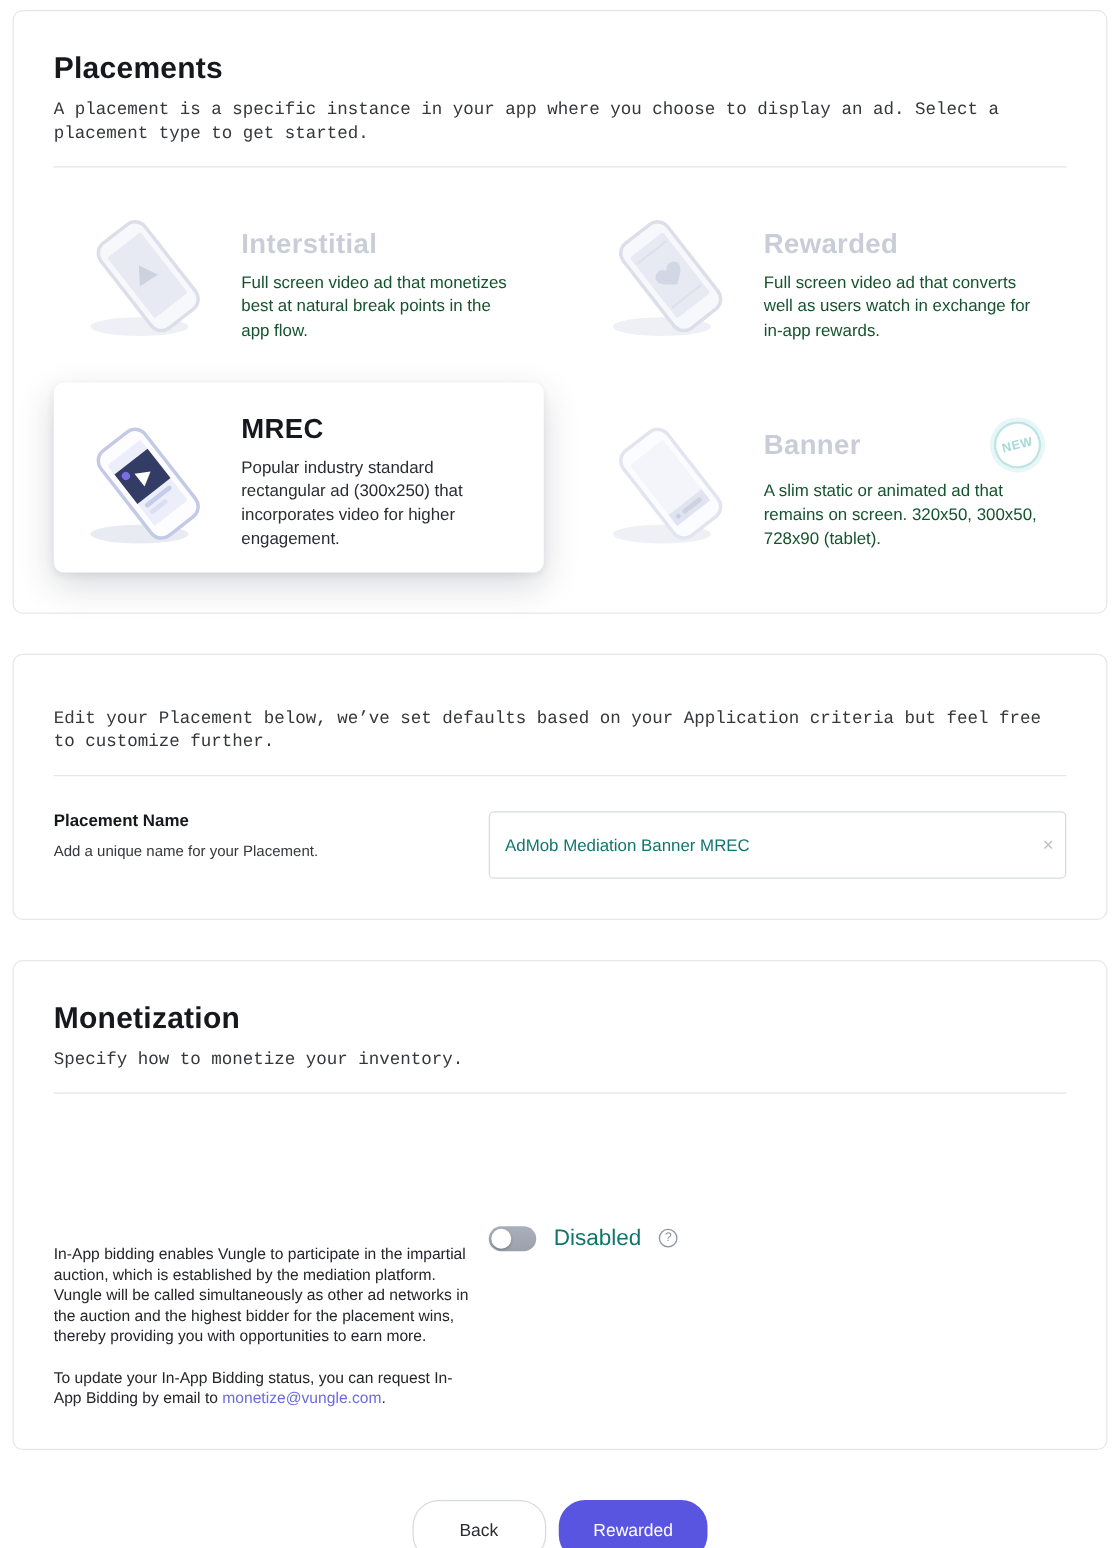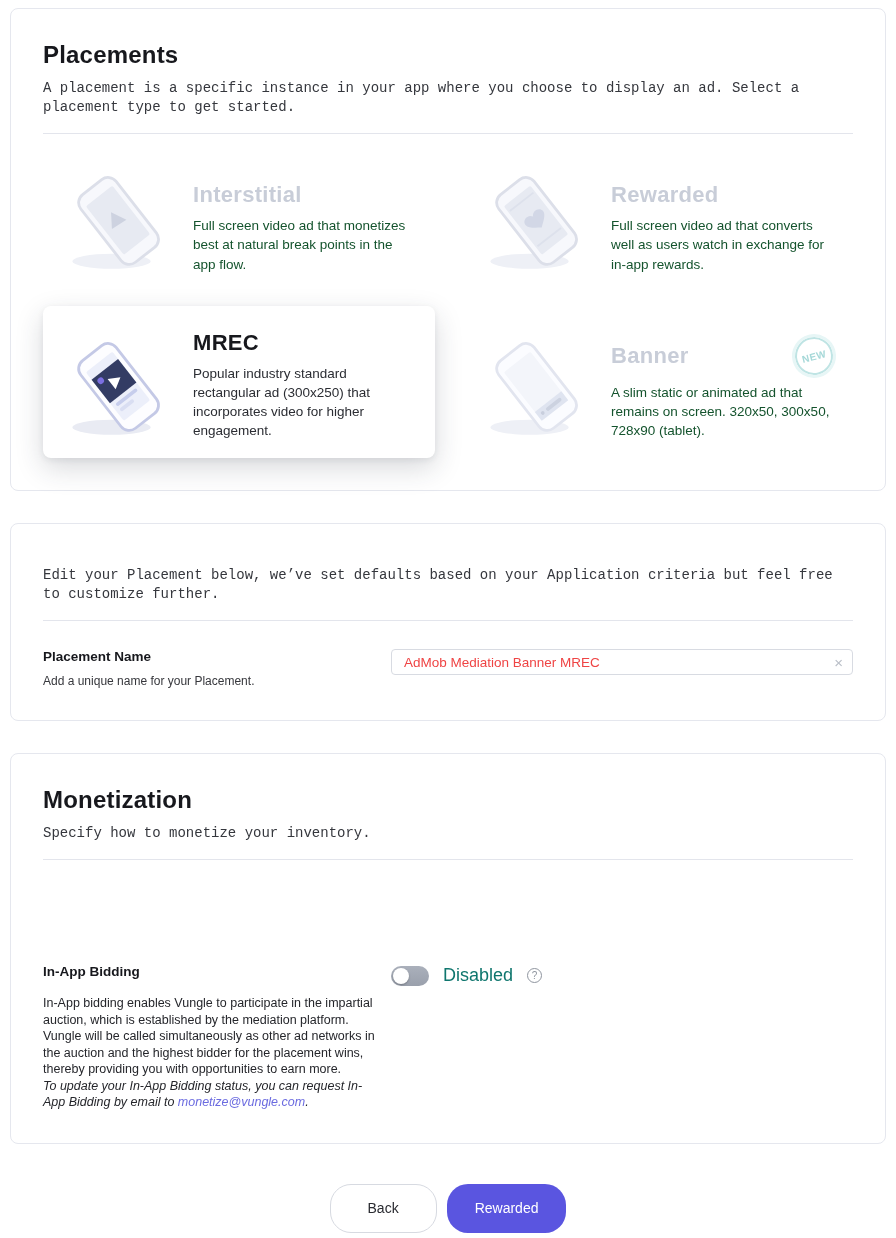--- a/index.html
+++ b/index.html
@@ -102,26 +102,26 @@
     display: flex;
     margin-top: 28px;
     align-items: flex-start;
   }
   .label-col { width: 348px; flex-shrink: 0; }
   .field-label { font-size: 13.5px; font-weight: 700; color: #17181d; }
   .field-helper { font-size: 12px; color: #36373c; margin-top: 10px; }
   .input-wrap { flex: 1; position: relative; }
   .text-input {
     width: 100%;
-    height: 26px;
+    height: 54px;
     border: 1px solid #d8dbe2;
     border-radius: 4px;
     padding: 0 30px 0 12px;
     font-size: 13.5px;
-    color: #ef4444;
+    color: #0f766e;
     font-family: "Liberation Sans", sans-serif;
     outline: none;
     background: #fff;
   }
   .clear-x {
     position: absolute;
     right: 10px;
     top: 50%;
     transform: translateY(-50%);
     color: #b9bec7;
@@ -137,22 +137,22 @@
     font-size: 12.5px;
     line-height: 1.32;
     color: #25262b;
     margin-top: 16px;
     max-width: 332px;
   }
   .bidding-note {
     font-size: 12.5px;
     line-height: 1.32;
     color: #25262b;
+    margin-top: 16px;
     max-width: 332px;
-    font-style: italic;
   }
   .email-link { color: #6b6be0; text-decoration: none; cursor: pointer; }
   .toggle-row { display: flex; align-items: center; gap: 14px; padding-top: 1px; }
   .toggle {
     width: 38px;
     height: 20px;
     border-radius: 10px;
     background: linear-gradient(#aab0bb, #9aa0ac);
     position: relative;
     cursor: pointer;
@@ -320,21 +320,20 @@
   </div>
 </section>
 
 <section class="card">
   <h1 class="section-title">Monetization</h1>
   <p class="section-subtitle">Specify how to monetize your inventory.</p>
   <div class="divider"></div>
 
   <div class="monetization-body">
     <div class="bidding-left">
-      <div class="field-label">In-App Bidding</div>
       <p class="bidding-desc">In-App bidding enables Vungle to participate in the impartial auction, which is established by the mediation platform. Vungle will be called simultaneously as other ad networks in the auction and the highest bidder for the placement wins, thereby providing you with opportunities to earn more.</p>
       <p class="bidding-note"><span>To update your In-App Bidding status, you can request In-App Bidding by email to </span><a class="email-link">monetize@vungle.com</a><span>.</span></p>
     </div>
     <div class="toggle-row">
       <span class="toggle">
           <span class="knob"></span>
         </span>
       <span class="toggle-status">Disabled</span>
       <span class="help-icon">?</span>
     </div>

